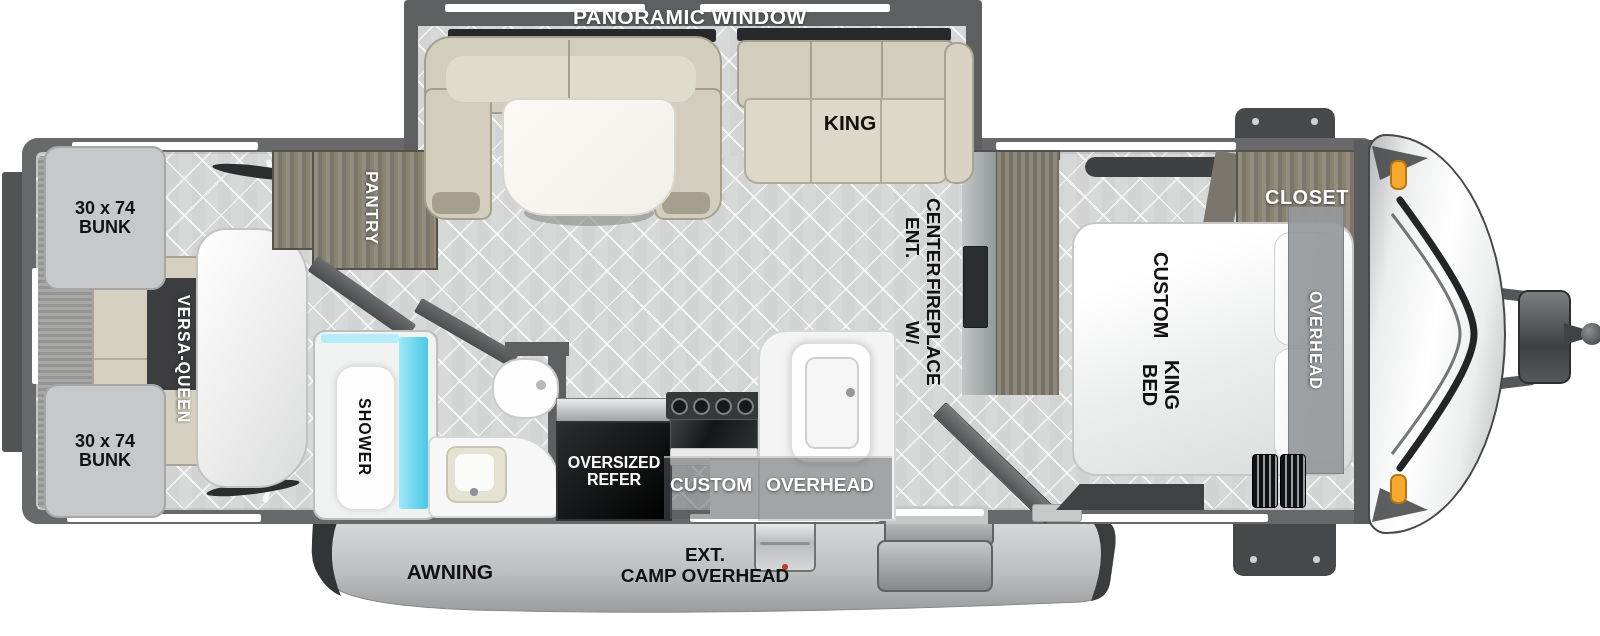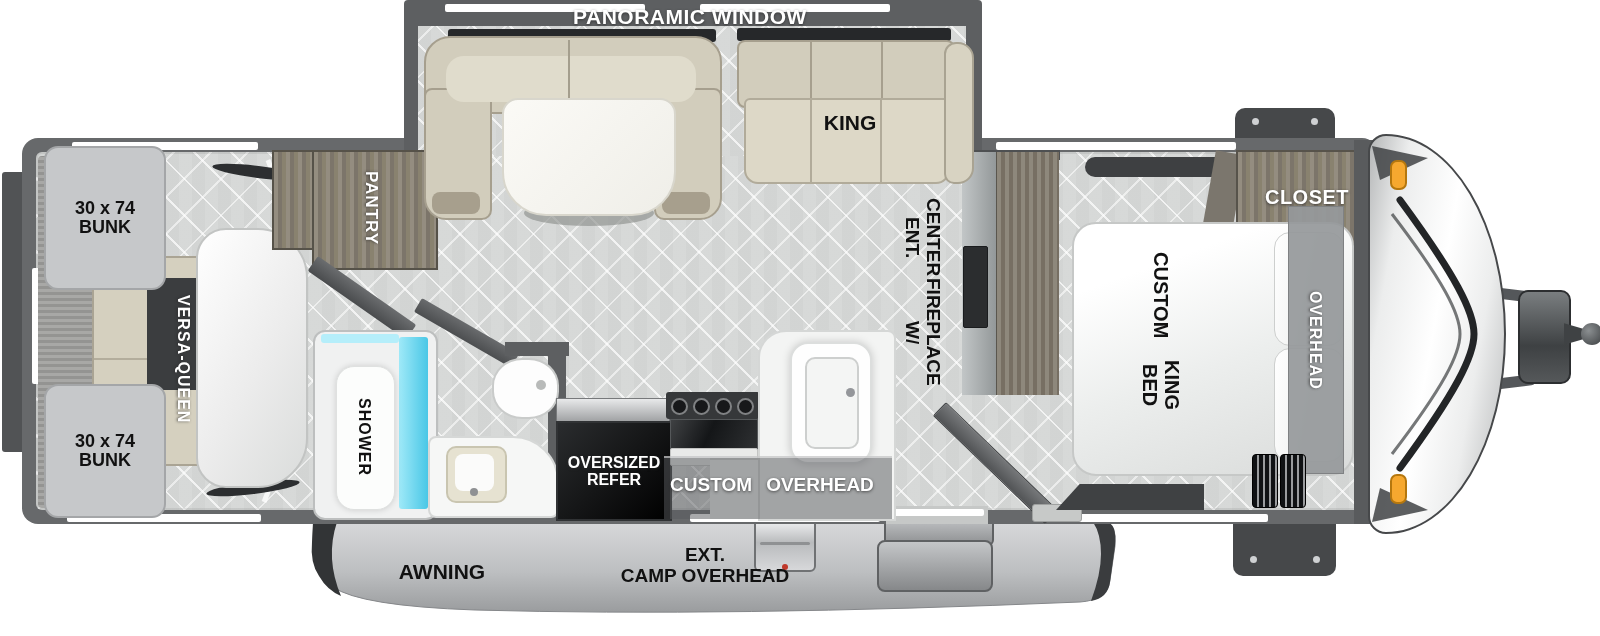--- a/index.html
+++ b/index.html
@@ -227,19 +227,19 @@
     <svg width="134" height="396" viewBox="0 0 134 396" style="position:absolute;left:0;top:0;">
       <path d="M30,64 C86,140 104,176 104,198 C104,220 86,256 30,332" stroke="#232527" stroke-width="7" fill="none" stroke-linecap="round"></path>
       <path d="M22,78 C74,146 90,178 90,198 C90,218 74,250 22,318" stroke="#3c3e40" stroke-width="3" fill="none" opacity=".7"></path>
       <path d="M2,10 L58,22 L10,44 Z" fill="#404244" opacity=".85"></path>
       <path d="M2,386 L58,374 L10,352 Z" fill="#404244" opacity=".85"></path>
     </svg>
   </div>
   <div class="abs" style="left:1390px;top:160px;width:13px;height:26px;border-radius:7px;background:#f6a82f;border:2px solid #b5770e;"></div>
   <div class="abs" style="left:1390px;top:474px;width:13px;height:26px;border-radius:7px;background:#f6a82f;border:2px solid #b5770e;"></div>
 
-  <div class="abs lbl ctr" style="left:372px;top:560px;width:140px;height:24px;font-size:21px;">AWNING</div>
+  <div class="abs lbl ctr" style="left:380px;top:560px;width:140px;height:24px;font-size:21px;">AWNING</div>
   <div class="abs ctr" style="left:615px;top:544px;width:180px;height:44px;flex-direction:column;">
     <div class="lbl" style="font-size:19px;">EXT.</div>
     <div class="lbl" style="font-size:19px;">CAMP OVERHEAD</div>
   </div>
 
 </div>
 
 </body></html>

